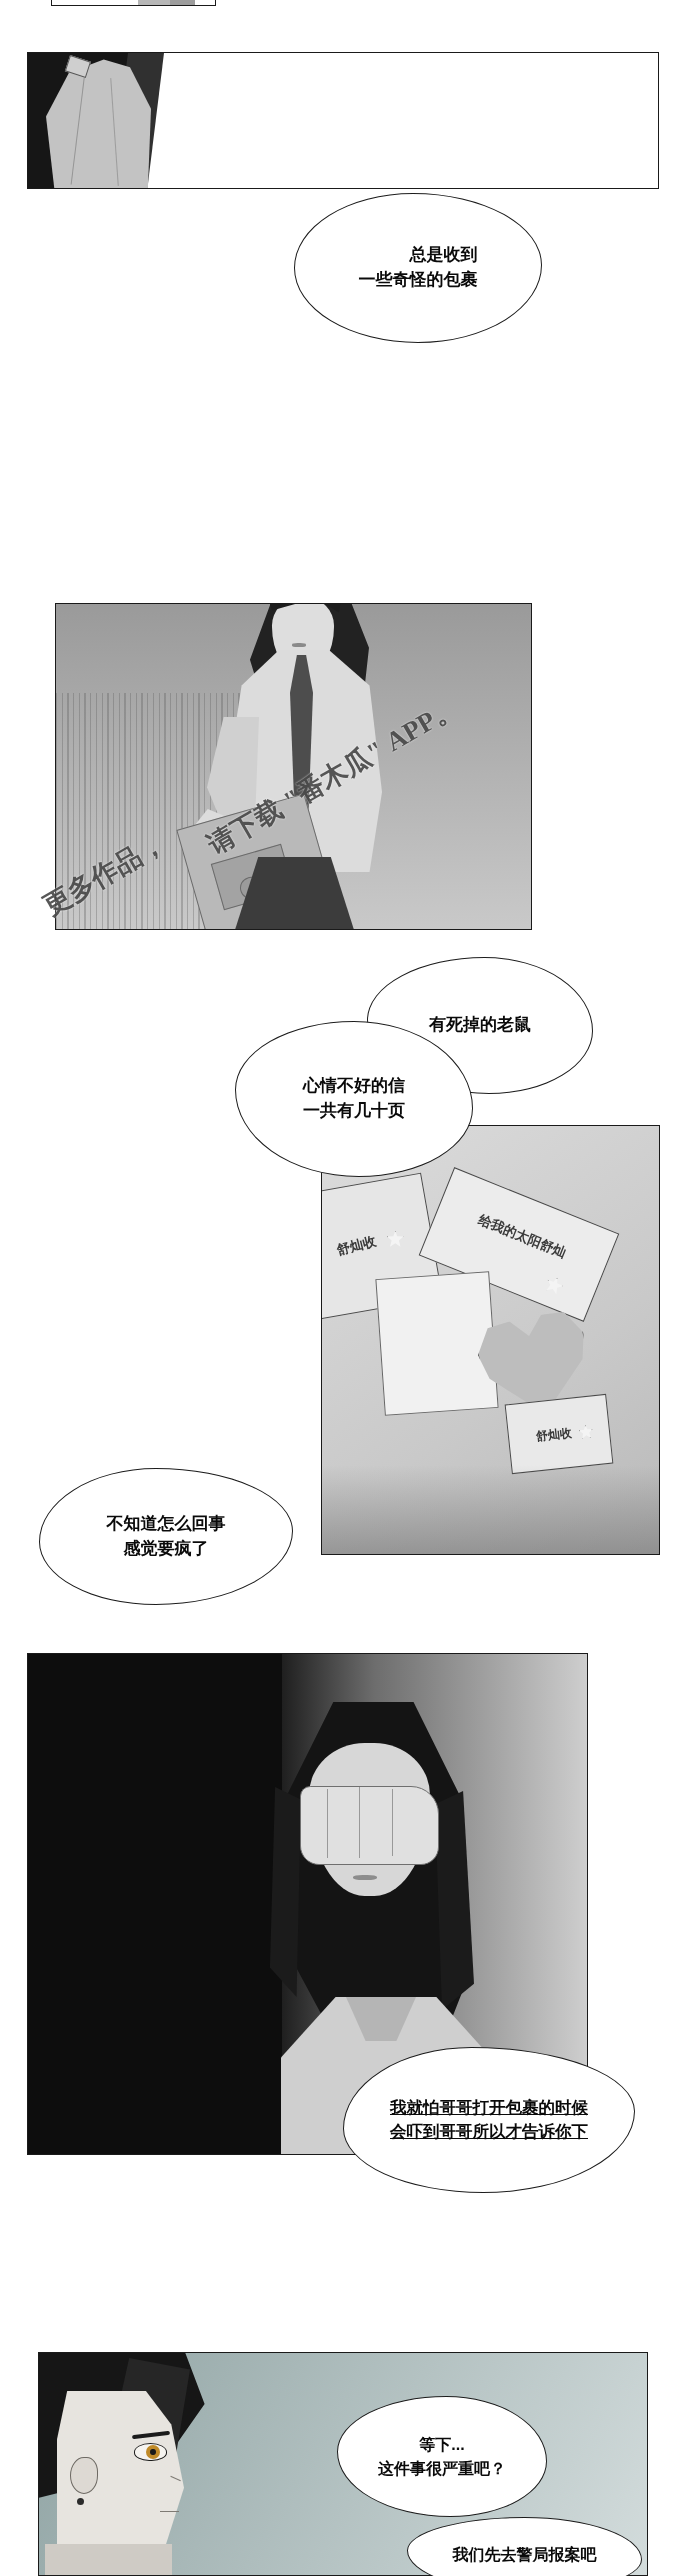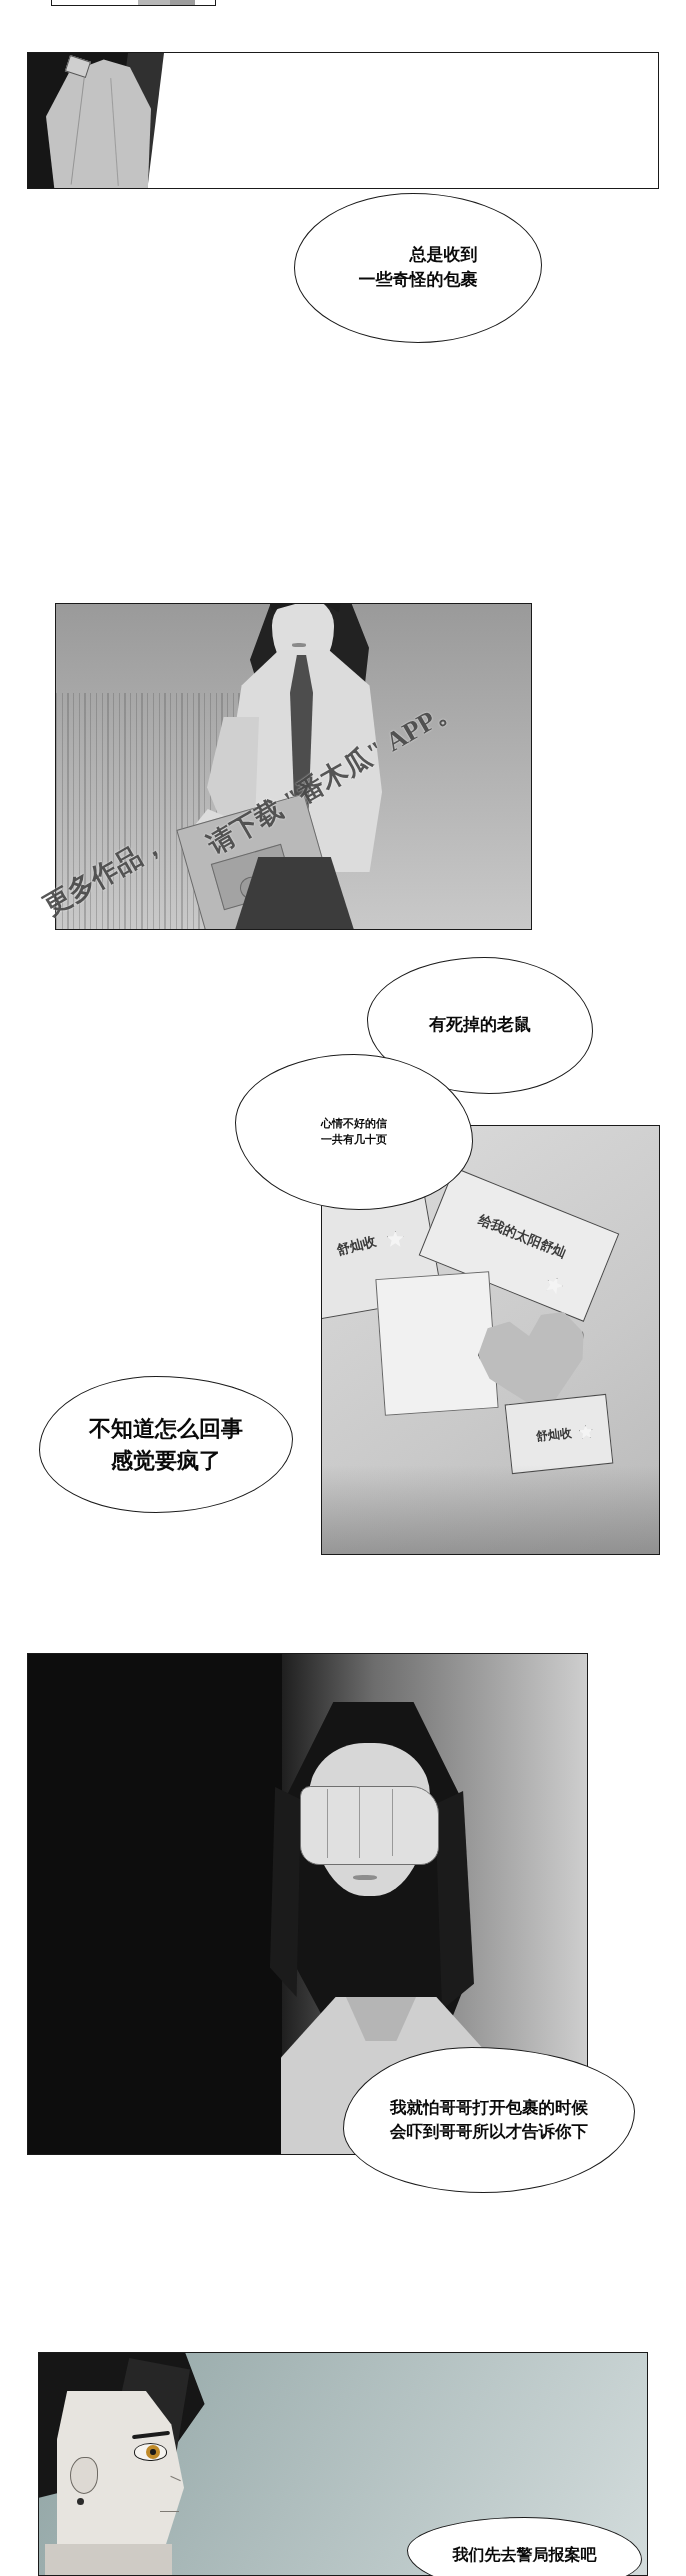--- a/index.html
+++ b/index.html
@@ -177,21 +177,21 @@
 
   <div class="watermark" style="left:46px; top:890px; font-size:27px; transform:rotate(-30deg); transform-origin:left center;">更多作品，</div>
   <div class="watermark" style="left:210px; top:829px; font-size:27px; transform:rotate(-30deg); transform-origin:left center;">请下载 "番木瓜" APP。</div>
 
   <div class="shape" style="left:353px; top:1080px; width:0; height:0;"></div>
 
   <div class="panel" style="left:351px; top:1084px; width:0; height:0;"></div>
 
   <div class="bubble b-round2" style="left:367px; top:957px; width:226px; height:137px; font-size:17px;">有死掉的老鼠</div>
 
-  <div class="bubble b-wide" style="left:235px; top:1054px; width:238px; height:156px; font-size:11px;">心情不好的信
+  <div class="bubble b-wide" style="left:235px; top:1021px; width:238px; height:156px; font-size:17px;">心情不好的信
 一共有几十页</div>
 
   <div class="panel bordered" style="left:321px; top:1125px; width:339px; height:430px; background:#d4d4d4;">
     <div class="shape" style="left:0; top:0; width:100%; height:100%;
                 background:linear-gradient(145deg,#dcdcdc 0%,#c9c9c9 60%,#b9b9b9 100%);"></div>
 
     <div class="letter" style="left:-19px; top:57px; width:130px; height:127px; transform:rotate(-10deg);
                 background:#e6e6e6;">
       <span style="font-size:13.3px; transform:rotate(-4deg); margin-left:-21.6px; margin-top:-5.1px;">舒灿收</span>
     </div>
@@ -212,21 +212,21 @@
                 background:#e9e9e9;">
       <span style="font-size:12px; margin-left:-10.2px;">舒灿收</span>
     </div>
     <div class="stamp" style="left:257px; top:299px; width:14px; height:14px; transform:rotate(-6deg);"></div>
 
     <div class="shape" style="left:0; bottom:0; width:100%; height:89px;
                 background:linear-gradient(to bottom, rgba(120,120,120,0) 0%, rgba(110,110,110,.55) 100%);"></div>
   </div>
 
 
-  <div class="bubble b-round3" style="left:39px; top:1376px; width:254px; height:137px; font-size:22px;">不知道怎么回事
+  <div class="bubble b-round3" style="left:39px; top:1468px; width:254px; height:137px; font-size:17px;">不知道怎么回事
 感觉要疯了</div>
 
   <div class="panel bordered" style="left:27px; top:1653px; width:561px; height:502px; background:#0d0d0d;">
 
     <div class="shape fig-dark" style="left:0; top:0; width:273px; height:502px;"></div>
     <div class="shape" style="left:254px; top:0; width:307px; height:502px;
                 background:linear-gradient(to right,#1f1f1f 0%,#6d6d6d 30%,#cfcfcf 100%);"></div>
 
     <div class="shape" style="left:248px; top:48px; width:191px; height:356px; background:#141414;
                 clip-path: polygon(30% 0, 72% 0, 96% 26%, 100% 78%, 84% 100%, 62% 88%, 36% 100%, 10% 74%, 4% 28%);"></div>
@@ -247,21 +247,21 @@
 
     <div class="shape" style="left:325px; top:221px; width:24px; height:5.1px; background:#8d8d8d; border-radius:40%;"></div>
 
     <div class="shape" style="left:253px; top:343px; width:210px; height:159px; background:#cfcfcf;
                 clip-path: polygon(26% 0, 74% 0, 100% 38%, 100% 100%, 0 100%, 0 38%);"></div>
     <div class="shape" style="left:318px; top:343px; width:70px; height:44px; background:#b5b5b5;
                 clip-path: polygon(0 0, 100% 0, 72% 100%, 28% 100%);"></div>
   </div>
 
 
-  <div class="bubble b-blob" style="left:343px; top:2047px; width:292px; height:146px; font-size:16.5px;">我就怕哥哥打开包裹的时候
+  <div class="bubble b-blob" style="left:343px; top:2047px; width:292px; height:146px; font-size:16.5px;text-decoration:underline;">我就怕哥哥打开包裹的时候
 会吓到哥哥所以才告诉你下</div>
 
   <div class="panel bordered" style="left:38px; top:2352px; width:610px; height:224px; background:#e7e7e7;">
     <div class="shape" style="left:0; top:0; width:100%; height:100%;
                 background:linear-gradient(120deg,#8fa3a3 0%,#aebdbd 45%,#d3dcdc 100%);"></div>
 
     <div class="shape" style="left:-6.4px; top:-12.7px; width:172px; height:159px; background:#161616;
                 clip-path: polygon(0 0, 86% 0, 100% 40%, 78% 74%, 58% 60%, 30% 92%, 0 100%);"></div>
     <div class="shape" style="left:75px; top:5.1px; width:76px; height:95px; background:#262626;
                 clip-path: polygon(20% 0, 100% 12%, 82% 100%, 0 72%);"></div>
@@ -280,17 +280,19 @@
     <div class="shape" style="left:30.5px; top:104px; width:28px; height:37px; background:#ddd9d3;
                 border:1.3px solid #6e6a64; border-radius:50% 40% 50% 50%;"></div>
     <div class="shape" style="left:38px; top:145px; width:7px; height:7px; background:#2b2b2b; border-radius:50%;"></div>
 
     <div class="shape" style="left:131px; top:125px; width:11.4px; height:1.3px; background:#7e7a74; transform:rotate(24deg);"></div>
     <div class="shape" style="left:121px; top:158px; width:19px; height:1.3px; background:#7e7a74;"></div>
 
     <div class="shape" style="left:6.4px; top:191px; width:127px; height:34px; background:#cfcbc5;"></div>
   </div>
 
+  <div class="bubble b-round2" style="left:337px; top:2396px; width:210px; height:121px; font-size:16px;">等下...
+这件事很严重吧？</div>
 
   <div class="bubble b-wide" style="left:407px; top:2517px; width:235px; height:76px; font-size:16px;">我们先去警局报案吧</div>
 
 </div>
 
 
 </body></html>

